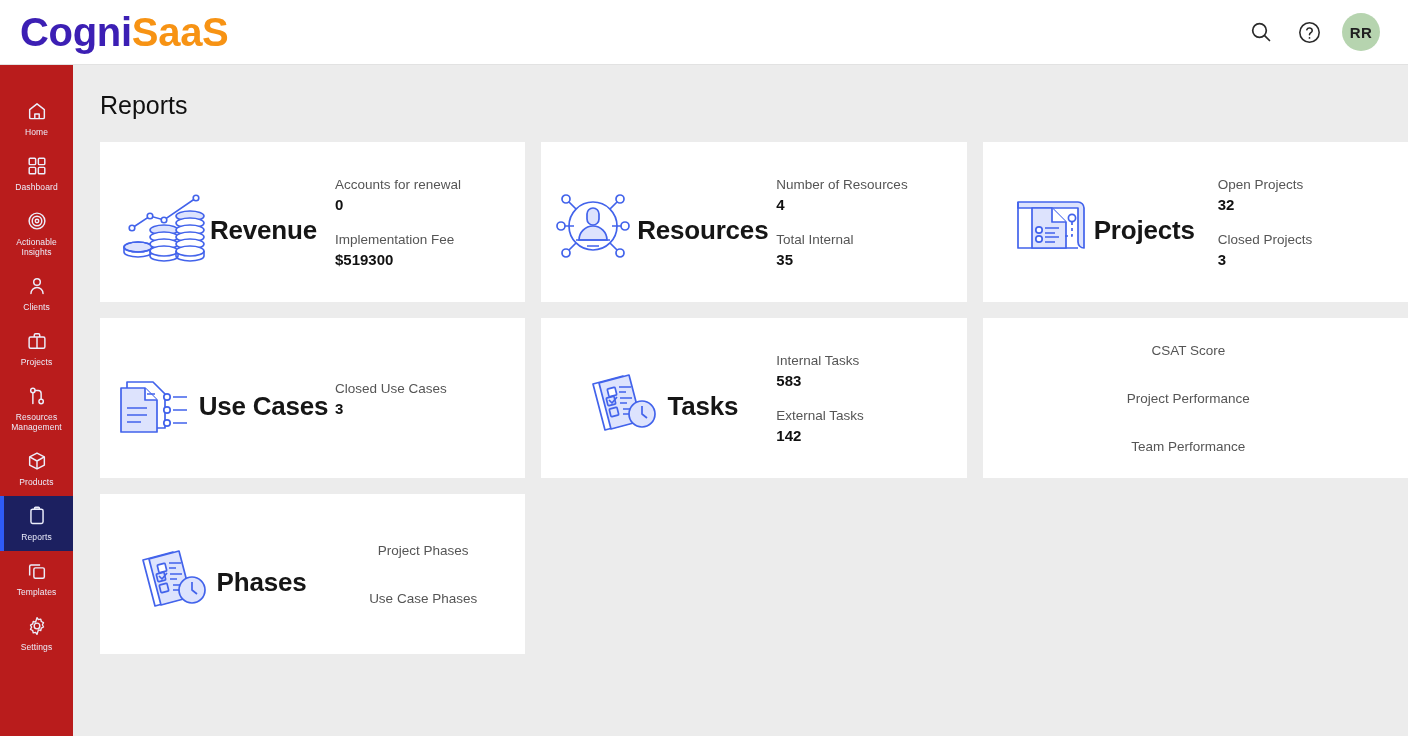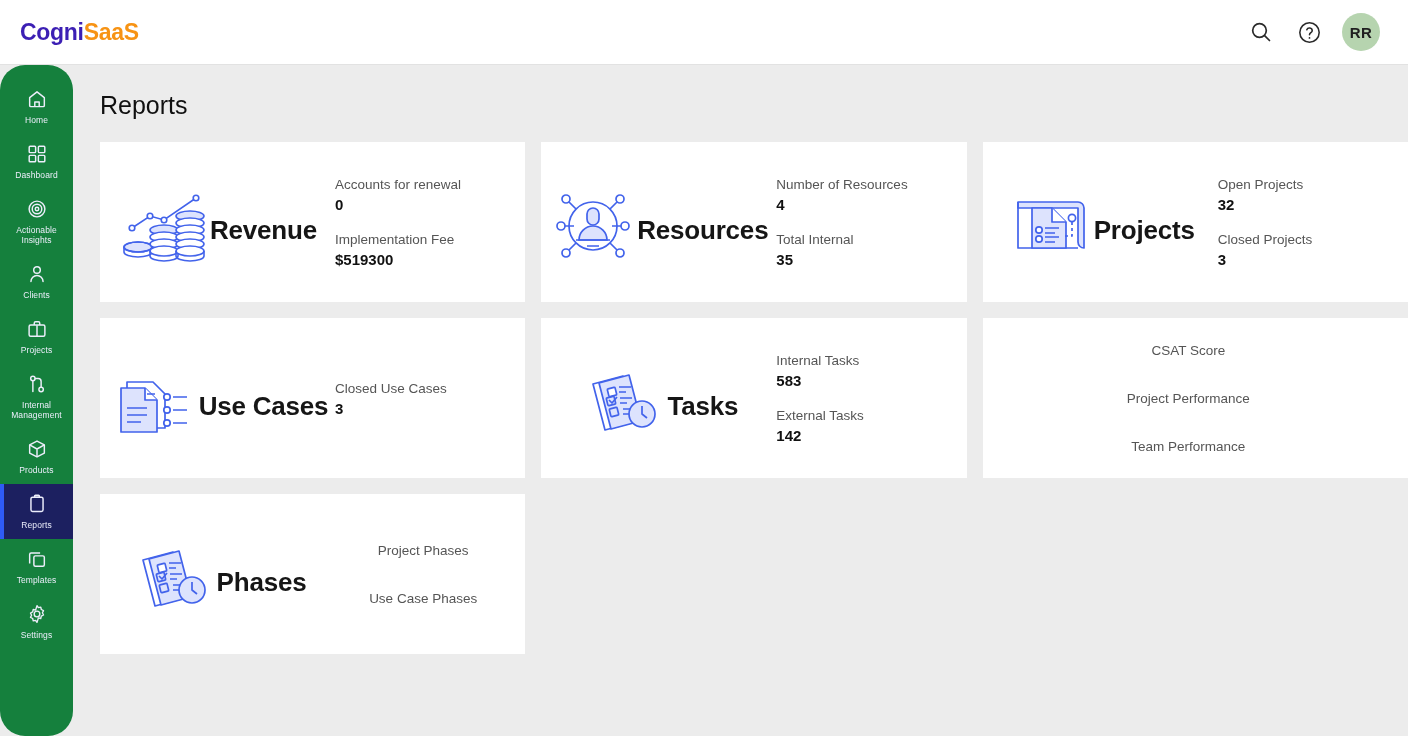--- a/index.html
+++ b/index.html
@@ -12,21 +12,21 @@
   .app { width: 1408px; height: 736px; display: flex; flex-direction: column; }
 
   
   .topbar {
     height: 65px; min-height: 65px;
     background: #ffffff;
     display: flex; align-items: center;
     padding: 0 28px 0 20px;
     border-bottom: 1px solid #e2e2e2;
   }
-  .logo { font-size: 23px; font-weight: bold; letter-spacing: -0.3px; }
+  .logo { font-size: 40px; font-weight: bold; letter-spacing: -0.3px; }
   .logo .l1 { color: #3c1fb4; }
   .logo .l2 { color: #f79314; }
   .topbar-spacer { flex: 1; }
   .topbar-actions { display: flex; align-items: center; gap: 14px; }
   .icon-btn {
     width: 34px; height: 34px;
     display: flex; align-items: center; justify-content: center;
     cursor: pointer; color: #2a2a2a;
   }
   .avatar {
@@ -36,25 +36,24 @@
     font-size: 15px; font-weight: bold; letter-spacing: .5px;
     cursor: pointer; margin-left: 2px;
   }
 
   
   .body { flex: 1; display: flex; min-height: 0; }
 
   
   .sidebar {
     width: 73px; min-width: 73px;
-    background: #15803d;
-    padding-top: 14px;
+    background: #b91c1c;
+    padding-top: 26px;
     display: flex; flex-direction: column;
     align-items: stretch;
-    border-radius: 25px;
   }
   .nav-item {
     position: relative;
     display: flex; flex-direction: column;
     align-items: center; justify-content: center;
     gap: 5px;
     padding: 9px 2px 9px 2px;
     min-height: 54px;
     color: #e9eaf4;
     cursor: pointer;
@@ -197,21 +196,21 @@
 
       <div class="nav-item">
         <span class="nav-icon">
           <svg width="22" height="22" viewBox="0 0 24 24" fill="none" stroke="currentColor" stroke-width="1.6" stroke-linecap="round">
             <circle cx="7.5" cy="6" r="2.4"></circle>
               <circle cx="16.5" cy="18" r="2.4"></circle>
             <path d="M7.5 8.6v11.6"></path>
               <path d="M16.5 15.4V9.2a3.2 3.2 0 0 0-3.2-3.2h-3.2"></path>
           </svg>
         </span>
-        <span class="nav-label">Internal Management</span>
+        <span class="nav-label">Resources Management</span>
       </div>
 
       <div class="nav-item">
         <span class="nav-icon">
           <svg width="22" height="22" viewBox="0 0 24 24" fill="none" stroke="currentColor" stroke-width="1.6" stroke-linejoin="round">
             <path d="M12 3.3 20 7.6v8.8L12 20.7 4 16.4V7.6z"></path>
             <path d="M4 7.6 12 12l8-4.4M12 12v8.7"></path>
           </svg>
         </span>
         <span class="nav-label">Products</span>

